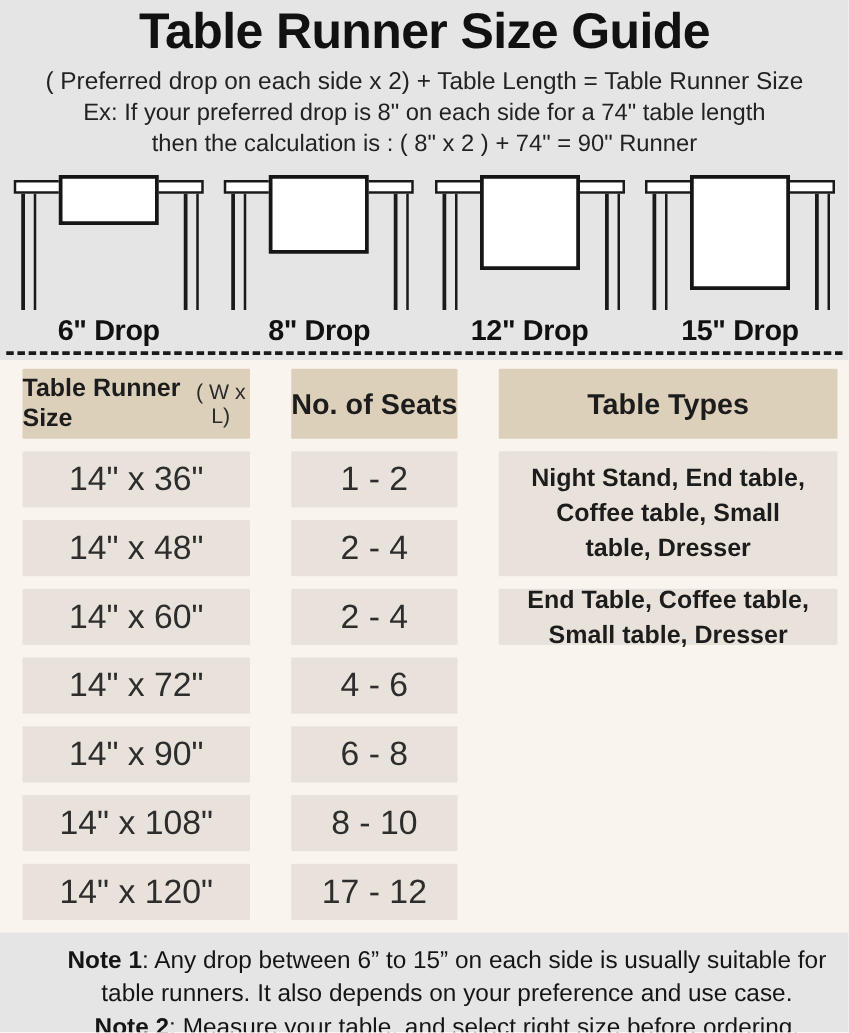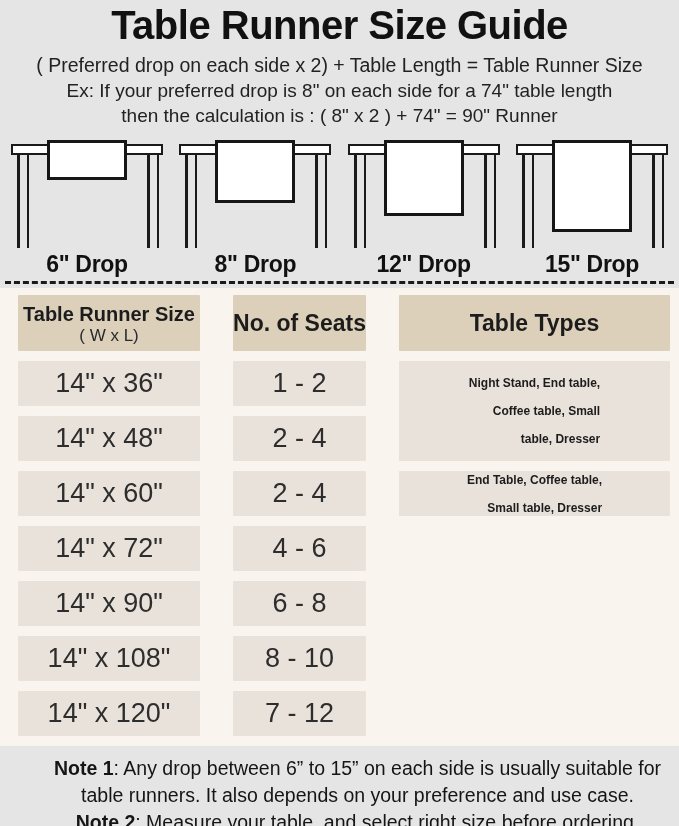--- a/index.html
+++ b/index.html
@@ -52,26 +52,26 @@
     background: #f9f4ee;
     padding: 7px 9px 10px 18px;
     display: grid;
     grid-template-columns: 182px 133px 271px;
     grid-template-rows: 56px repeat(7, 45px);
     gap: 10px 33px;
   }
   .cell { display: flex; align-items: center; justify-content: center; border-radius: 1px; }
   .head { background: #ddd0bb; }
   .data { background: #e9e2da; }
-  .hc1 { flex-direction: column; }
+  .hc1 { }
   .hc1 .main { font-weight: 700; font-size: 20px; line-height: 24px; color:#1c1c1c; }
   .hc1 .sub  { font-weight: 400; font-size: 17px; line-height: 19px; color:#2a2a2a;text-align:center; }
   .hc2, .hc3 { font-weight: 700; font-size: 23px; color:#1c1c1c; }
   .size-cell, .seats-cell { font-size: 27px; color: #2d2d2d; }
-  .types { font-weight: 700; font-size: 12px; line-height: 28px; text-align: right; white-space: pre-line; color:#1c1c1c; }
+  .types { font-weight: 700; font-size: 20px; line-height: 28px; text-align: center; white-space: pre-line; color:#1c1c1c; }
   .gc1 { grid-column: 1; } .gc2 { grid-column: 2; } .gc3 { grid-column: 3; }
   .gr1 { grid-row: 1; } .gr2 { grid-row: 2; } .gr3 { grid-row: 3; } .gr4 { grid-row: 4; }
   .gr5 { grid-row: 5; } .gr6 { grid-row: 6; } .gr7 { grid-row: 7; } .gr8 { grid-row: 8; }
   .tg1 { grid-row: 2 / span 2; }
   .tg2 { grid-row: 4; }
   .tg3 { grid-row: 5 / span 4; }
 
   
   .notes { margin-top: 9px; text-align: center; font-size: 19.5px; line-height: 27px; color: #151515; }
   .note p { margin: 0; padding-left: 36px; }
@@ -139,21 +139,21 @@
     <div class="cell data size-cell gc1 gr6">14" x 90"</div>
     <div class="cell data size-cell gc1 gr7">14" x 108"</div>
     <div class="cell data size-cell gc1 gr8">14" x 120"</div>
 
     <div class="cell data seats-cell gc2 gr2">1 - 2</div>
     <div class="cell data seats-cell gc2 gr3">2 - 4</div>
     <div class="cell data seats-cell gc2 gr4">2 - 4</div>
     <div class="cell data seats-cell gc2 gr5">4 - 6</div>
     <div class="cell data seats-cell gc2 gr6">6 - 8</div>
     <div class="cell data seats-cell gc2 gr7">8 - 10</div>
-    <div class="cell data seats-cell gc2 gr8">7 - 12</div>
+    <div class="cell data seats-cell gc2 gr8">17 - 12</div>
 
     <div class="cell data types gc3 tg1">Night Stand, End table,
 Coffee table, Small
 table, Dresser</div>
     <div class="cell data types gc3 tg2">End Table, Coffee table,
 Small table, Dresser</div>
   </div>
 
   <div class="notes">
     <div class="note">

